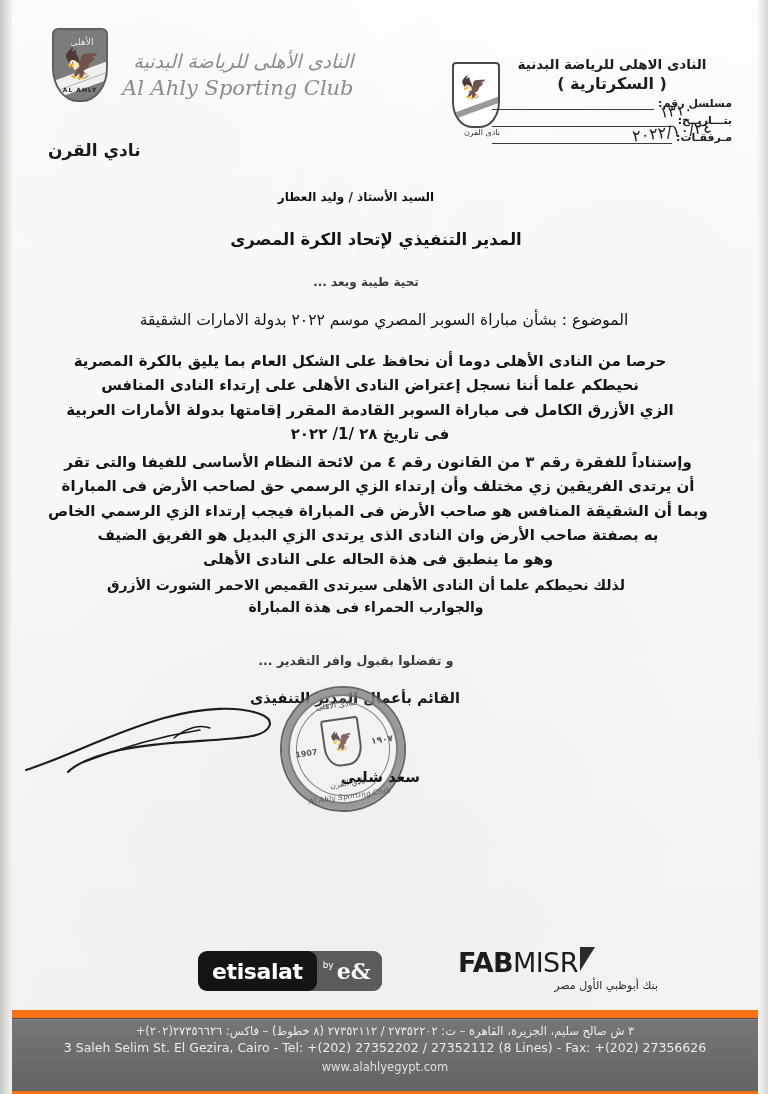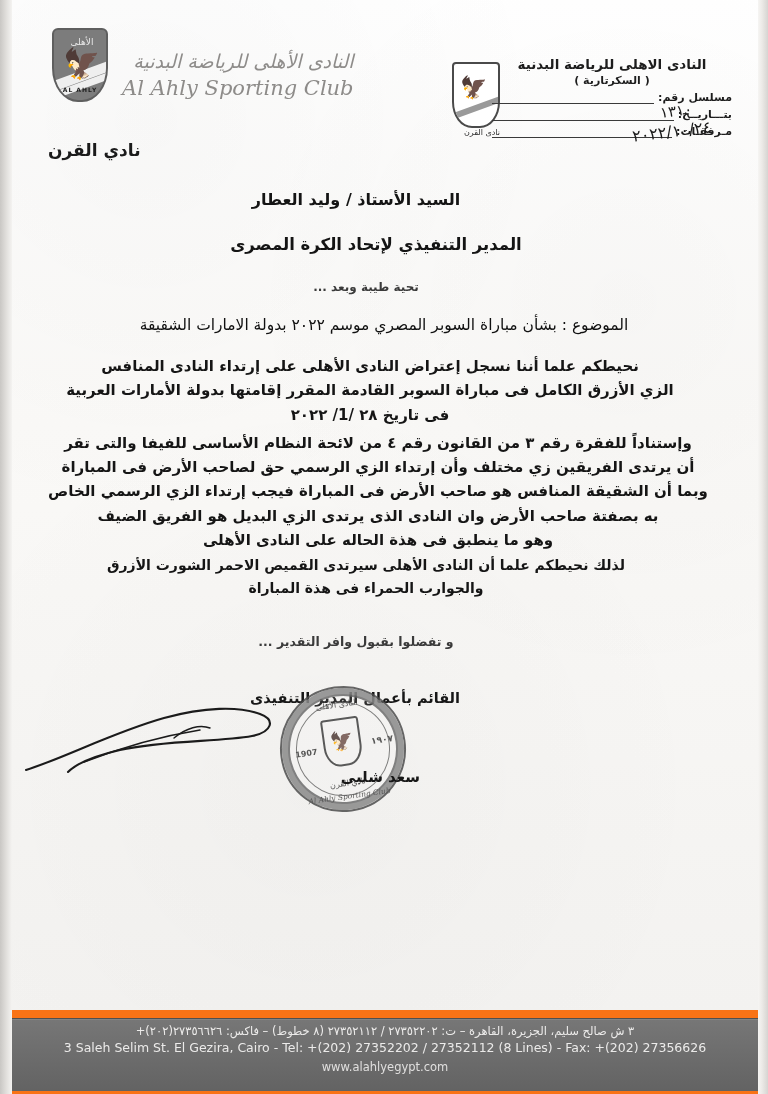--- a/index.html
+++ b/index.html
@@ -215,21 +215,21 @@
     text-align: center;
     direction: rtl;
   }
   .reg-l1 {
     font-size: 13.5px;
     font-weight: bold;
     letter-spacing: -0.2px;
     white-space: nowrap;
   }
   .reg-l2 {
-    font-size: 11px;
+    font-size: 16px;
     font-weight: bold;
     margin-top: 2px;
   }
   .reg-field {
     display: flex;
     flex-direction: row;
     align-items: flex-end;
     margin-top: 4px;
     direction: rtl;
     gap: 4px;
@@ -275,21 +275,21 @@
 
   
   .body-wrap {
     position: absolute;
     left: 18px;
     top: 182px;
     width: 712px;
   }
   .addressee {
     text-align: center;
-    font-size: 16px;
+    font-size: 12px;
     font-weight: bold;
     direction: rtl;
     color: #141414;
     margin-top: 8px;
     padding-right: 60px;
   }
   .role {
     text-align: center;
     font-size: 16.5px;
     font-weight: bold;
@@ -663,20 +663,21 @@
       </div>
     </div>
 
     <div class="body-wrap">
       <div class="addressee ar">السيد الأستاذ / وليد العطار</div>
       <div class="role ar">المدير التنفيذي لإتحاد الكرة المصرى</div>
       <div class="greeting ar">تحية طيبة وبعد ...</div>
       <div class="subject ar">الموضوع : بشأن مباراة السوبر المصري موسم ٢٠٢٢ بدولة الامارات الشقيقة</div>
 
       <div class="para para-1 ar">
+        <p>حرصا من النادى الأهلى دوما أن نحافظ على الشكل العام بما يليق  بالكرة المصرية</p>
         <p>نحيطكم علما أننا نسجل إعتراض النادى الأهلى على إرتداء النادى المنافس</p>
         <p>الزي الأزرق الكامل فى مباراة السوبر القادمة  المقرر إقامتها بدولة الأمارات العربية</p>
         <p>فى تاريخ ٢٨ /1/ ٢٠٢٢</p>
       </div>
 
       <div class="para para-2 ar">
         <p>وإستناداً للفقرة رقم ٣ من القانون رقم ٤ من لائحة النظام الأساسى للفيفا والتى تقر</p>
         <p>أن يرتدى الفريقين زي مختلف وأن إرتداء الزي الرسمي حق لصاحب الأرض فى المباراة</p>
         <p>وبما أن الشقيقة المنافس هو صاحب الأرض فى المباراة فيجب إرتداء الزي الرسمي الخاص</p>
         <p>به بصفتة صاحب الأرض وان النادى الذى يرتدى الزي البديل هو الفريق الضيف</p>
@@ -707,20 +708,38 @@
         <div class="seal-year-l">1907</div>
         <div class="seal-year-r ar">١٩٠٧</div>
         <div class="seal-bottom-ar ar">نادي القرن</div>
         <div class="seal-bottom-en">Al Ahly Sporting Club</div>
       </div>
 
       <div class="sign-name ar">سعد شلبى</div>
     </div>
   </div>
 
+  <div class="sponsors">
+    <div class="etisalat">
+      <div class="etisalat-main">etisalat</div>
+      <div class="etisalat-by">
+        <span class="by">by</span>
+        <span class="ea">e&amp;</span>
+      </div>
+    </div>
+
+    <div class="fab">
+      <div class="fab-row">
+        <span class="fab-bold">FAB</span>
+        <span class="fab-light">MISR</span>
+        <span class="fab-mark"></span>
+      </div>
+      <div class="fab-ar ar">بنك أبوظبي الأول مصر</div>
+    </div>
+  </div>
 
   <div class="footer">
     <div class="footer-noise"></div>
     <div class="f-ar ar">٣ ش صالح سليم، الجزيرة، القاهرة – ت: ٢٧٣٥٢٢٠٢ / ٢٧٣٥٢١١٢ (٨ خطوط) – فاكس: ٢٧٣٥٦٦٢٦(٢٠٢)+</div>
     <div class="f-en">3 Saleh Selim St. El Gezira, Cairo - Tel: +(202) 27352202 / 27352112 (8 Lines) - Fax: +(202) 27356626</div>
     <div class="f-web">www.alahlyegypt.com</div>
   </div>
 </div>
 
 </body></html>

